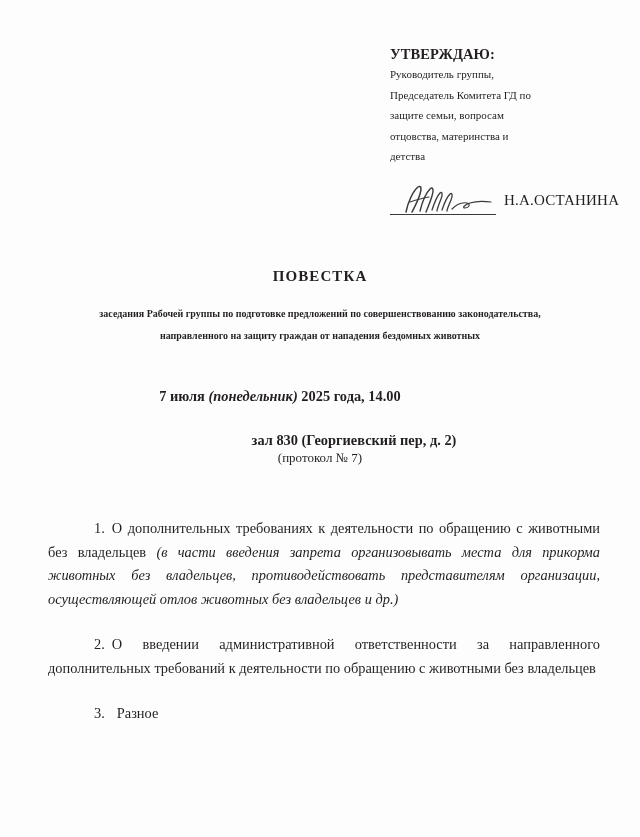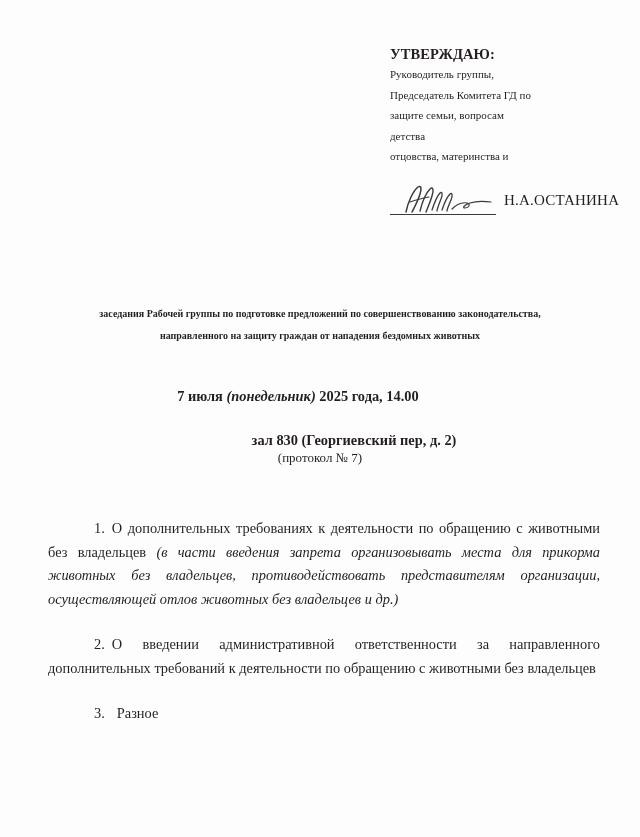--- a/index.html
+++ b/index.html
@@ -98,21 +98,21 @@
     left: 76px;
     top: 303px;
     width: 488px;
     text-align: center;
     font-weight: bold;
     font-size: 10px;
     line-height: 22px;
   }
   .meeting-when {
     position: absolute;
-    left: 18px;
+    left: 0;
     top: 388px;
     width: 560px;
     text-align: center;
     font-weight: bold;
     font-size: 14.4px;
   }
   .meeting-when .weekday {
     font-style: italic;
     font-weight: bold;
   }
@@ -170,22 +170,22 @@
 <body>
 
 <div class="page">
 
   <div class="approval-block">
     <div class="approval-title">УТВЕРЖДАЮ:</div>
     <div class="approval-lines">
       <div>Руководитель группы,</div>
       <div>Председатель Комитета ГД по</div>
       <div>защите семьи, вопросам</div>
+      <div>отцовства, материнства и</div>
       <div>детства</div>
-      <div>отцовства, материнства и</div>
     </div>
   </div>
 
   <div class="signature-row">
     <div class="sig-line-wrap">
       <span class="sig-scrawl">
         <svg width="104" height="36" viewBox="0 0 104 36" xmlns="http://www.w3.org/2000/svg">
           <g fill="none" stroke="#3a3a3a" stroke-linecap="round" stroke-linejoin="round">
             <path d="M10 30 C12 20, 17 9, 22 5 C25 3, 26 6, 24 12 C22 19, 18 26, 16 30" stroke-width="1.5"></path>
             <path d="M14 20 C20 18, 27 16, 33 15" stroke-width="1.1"></path>
@@ -194,20 +194,21 @@
             <path d="M46 28 C48 22, 51 15, 54 12 C56 10, 57 13, 55 18 C53 23, 51 27, 51 29" stroke-width="1.3"></path>
             <path d="M56 27 C60 23, 66 20, 71 21 C75 22, 73 26, 69 26 C66 26, 68 23, 74 21 C80 19, 88 19, 95 20" stroke-width="1.2"></path>
           </g>
         </svg>
       </span>
       <div class="sig-underline"></div>
     </div>
     <div class="sig-name">Н.А.ОСТАНИНА</div>
   </div>
 
+  <div class="doc-title">ПОВЕСТКА</div>
   <div class="subtitle">заседания Рабочей группы по подготовке предложений по совершенствованию законодательства, направленного на защиту граждан от нападения бездомных животных</div>
 
   <div class="meeting-when">
     <span>7 июля</span>
     <span class="weekday">(понедельник)</span>
     <span>2025 года, 14.00</span>
   </div>
 
   <div class="meeting-where">зал 830 (Георгиевский пер, д. 2)</div>
   <div class="meeting-protocol">(протокол № 7)</div>

